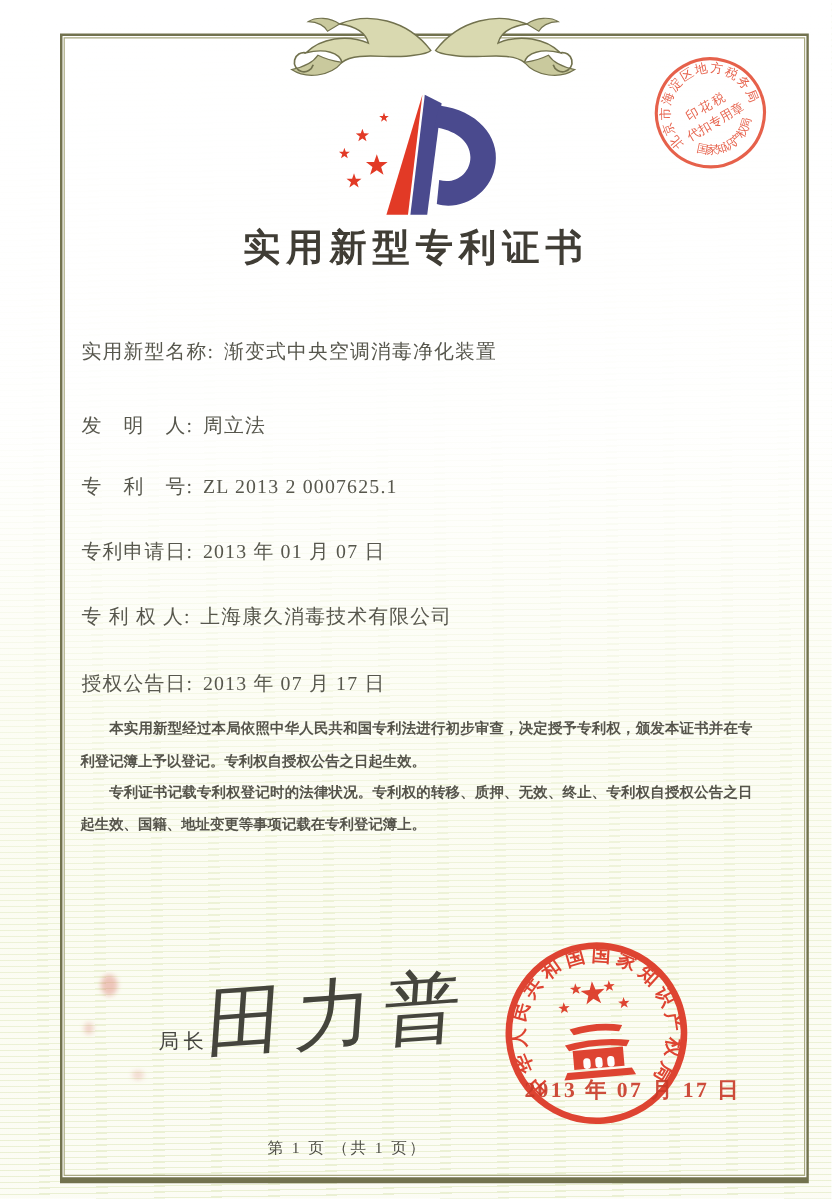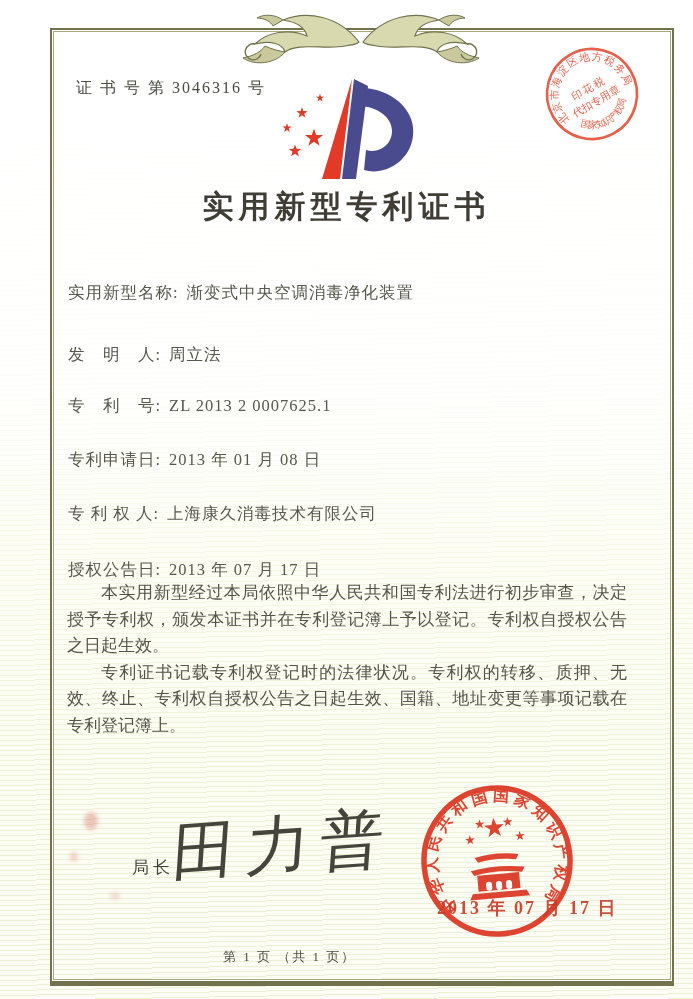--- a/index.html
+++ b/index.html
@@ -14,22 +14,22 @@
          border:2px solid #72724e;border-bottom-width:5px;
          box-shadow: inset 0 0 0 1px #ffffff, inset 0 0 0 2px #a9a981;}
   .ornament{position:absolute;left:231px;top:6px;width:260px;height:58px;}
   .certno{position:absolute;left:76px;top:78px;font-size:16px;letter-spacing:2px;color:#4b4b43;}
   .logo{position:absolute;left:278px;top:76px;width:150px;height:106px;}
   .title{position:absolute;left:0;top:186px;width:693px;text-align:center;
          font-size:31px;font-weight:700;letter-spacing:5px;color:#403d35;}
   .fields{position:absolute;left:68px;top:282px;width:560px;color:#57574d;}
   .frow{position:absolute;left:0;font-size:16.5px;letter-spacing:1px;white-space:nowrap;}
   .frow .val{margin-left:8px;}
-  .paras{position:absolute;left:67px;top:580px;width:560px;font-size:17px;
-         line-height:26.5px;color:#55544b;text-align:justify;}
+  .paras{position:absolute;left:67px;top:594px;width:560px;font-size:12px;
+         line-height:26.5px;color:#55544b;text-align:justify;font-weight:bold;}
   .paras p{margin:0;text-indent:2em;}
   .sig-role{position:absolute;left:132px;top:856px;font-size:17px;letter-spacing:4px;color:#454540;}
   .sig-name{position:absolute;left:172px;top:802px;font-size:64px;color:#32322a;
             transform:rotate(-4deg) skewX(-8deg);letter-spacing:10px;opacity:.9;}
   .footer{position:absolute;left:0;top:948px;width:579px;text-align:center;
           font-size:13px;letter-spacing:2px;color:#4d4d44;}
   .tax-stamp{position:absolute;left:537px;top:39px;width:110px;height:110px;
              transform:rotate(-30deg);opacity:.92;}
   .office-seal{position:absolute;left:412px;top:776px;width:170px;height:170px;
                transform:rotate(-5deg);opacity:.95;}
@@ -54,21 +54,20 @@
         <path d="M128,36 C108,10 76,4 52,14 C66,16 74,22 76,30 C58,22 36,26 24,38 C40,34 52,38 54,46 C66,36 96,44 114,40 C122,39 126,38 128,36 Z" fill="#d9d9b0" stroke="#72724e" stroke-width="1.2"></path>
         <path d="M54,46 C44,58 24,60 12,52 C22,50 30,46 34,40 C40,43 48,45 54,46 Z" fill="#c9c99d" stroke="#72724e" stroke-width="1"></path>
         <path d="M24,38 a8,8 0 1 0 6,10" fill="none" stroke="#72724e" stroke-width="1.4"></path>
         <path d="M52,14 C44,8 32,8 26,12 C34,12 40,16 42,20 Z" fill="#c9c99d" stroke="#72724e" stroke-width="1"></path>
       </g>
     </defs>
     <use href="#fl-half"></use>
     <use href="#fl-half" transform="scale(-1,1) translate(-260,0)"></use>
   </svg>
 
-  <div class="certno">证 书 号 第 3046316 号</div>
 
   <svg class="logo" viewBox="0 0 150 106">
     <defs>
       <polygon id="star" points="0,-10 2.35,-3.24 9.51,-3.09 3.8,1.24 5.88,8.09 0,4 -5.88,8.09 -3.8,1.24 -9.51,-3.09 -2.35,-3.24"></polygon>
     </defs>
     <g>
       <path d="M74,3 L62,103 L44,103 Z" fill="#e23a26"></path>
       <path d="M76,3 L90,10 L78,103 L64,103 Z" fill="#4a4a8e"></path>
       <path d="M88,12 C120,16 138,38 135,60 C132,86 106,100 86,94 L88,74 C102,78 114,68 114,55 C114,41 100,32 84,30 Z" fill="#4a4a8e"></path>
     </g>
@@ -80,21 +79,21 @@
       <use href="#star" transform="translate(42,22) scale(0.42)"></use>
     </g>
   </svg>
 
   <div class="title">实用新型专利证书</div>
 
   <div class="fields">
     <div class="frow" style="top:0px"><span class="lbl">实用新型名称:</span><span class="val">渐变式中央空调消毒净化装置</span></div>
     <div class="frow" style="top:62px"><span class="lbl">发　明　人:</span><span class="val">周立法</span></div>
     <div class="frow" style="top:113px"><span class="lbl">专　利　号:</span><span class="val">ZL 2013 2 0007625.1</span></div>
-    <div class="frow" style="top:167px"><span class="lbl">专利申请日:</span><span class="val">2013 年 01 月 08 日</span></div>
+    <div class="frow" style="top:167px"><span class="lbl">专利申请日:</span><span class="val">2013 年 01 月 07 日</span></div>
     <div class="frow" style="top:221px"><span class="lbl">专 利 权 人:</span><span class="val">上海康久消毒技术有限公司</span></div>
     <div class="frow" style="top:277px"><span class="lbl">授权公告日:</span><span class="val">2013 年 07 月 17 日</span></div>
   </div>
 
   <div class="paras">
     <p>本实用新型经过本局依照中华人民共和国专利法进行初步审查，决定授予专利权，颁发本证书并在专利登记簿上予以登记。专利权自授权公告之日起生效。</p>
     <p>专利证书记载专利权登记时的法律状况。专利权的转移、质押、无效、终止、专利权自授权公告之日起生效、国籍、地址变更等事项记载在专利登记簿上。</p>
   </div>
 
   <div class="sig-role">局长</div>

